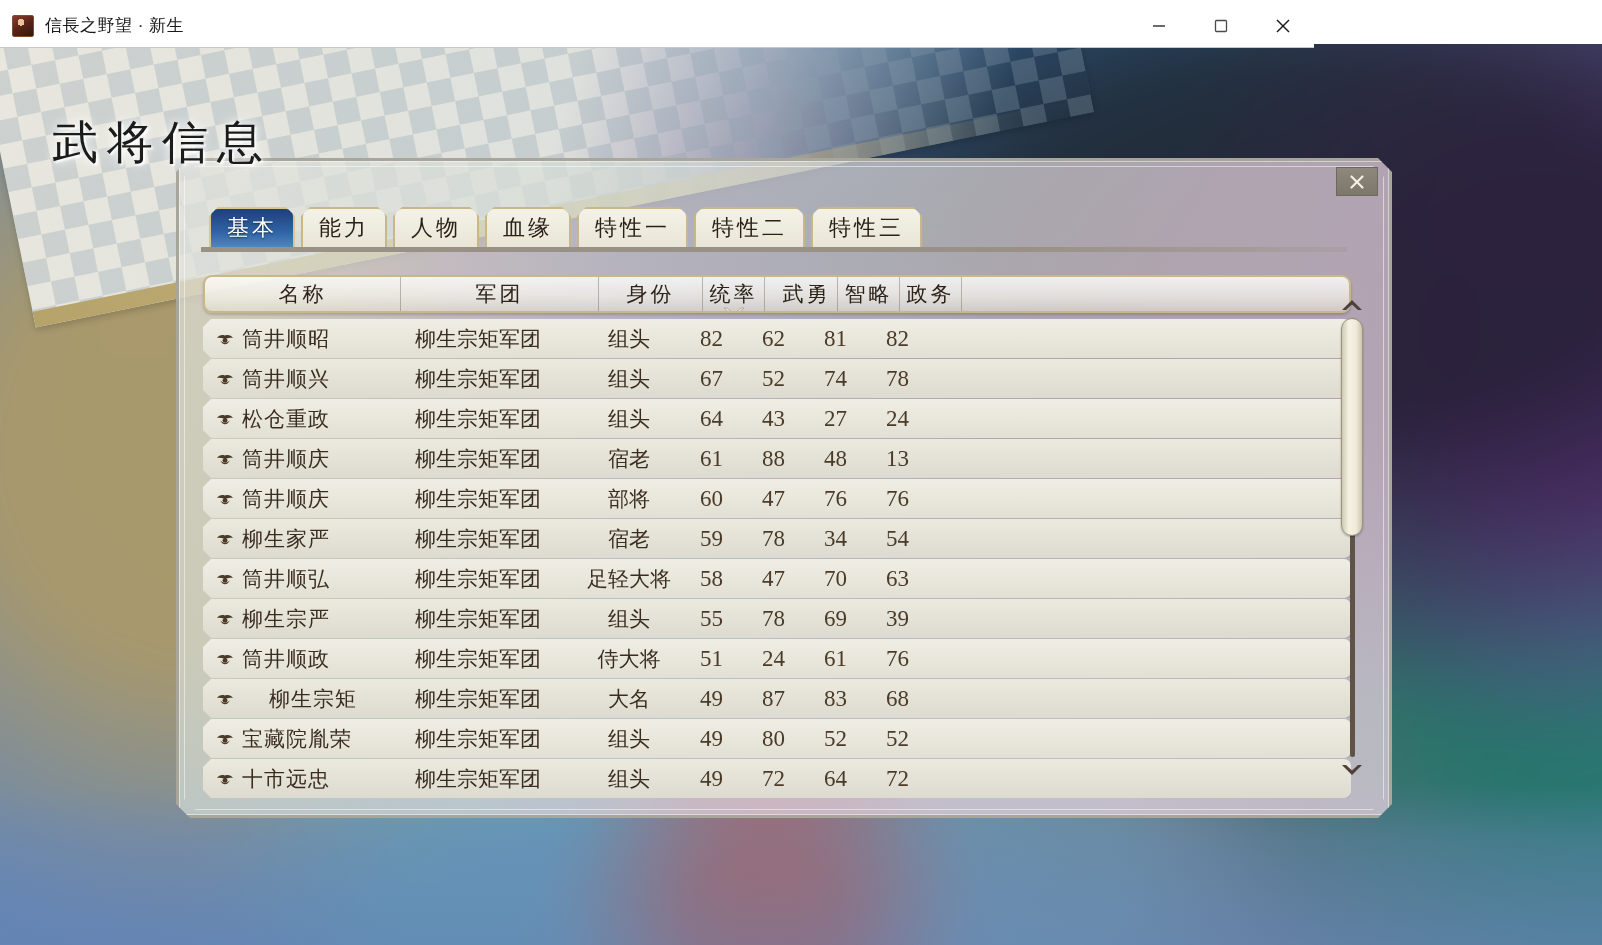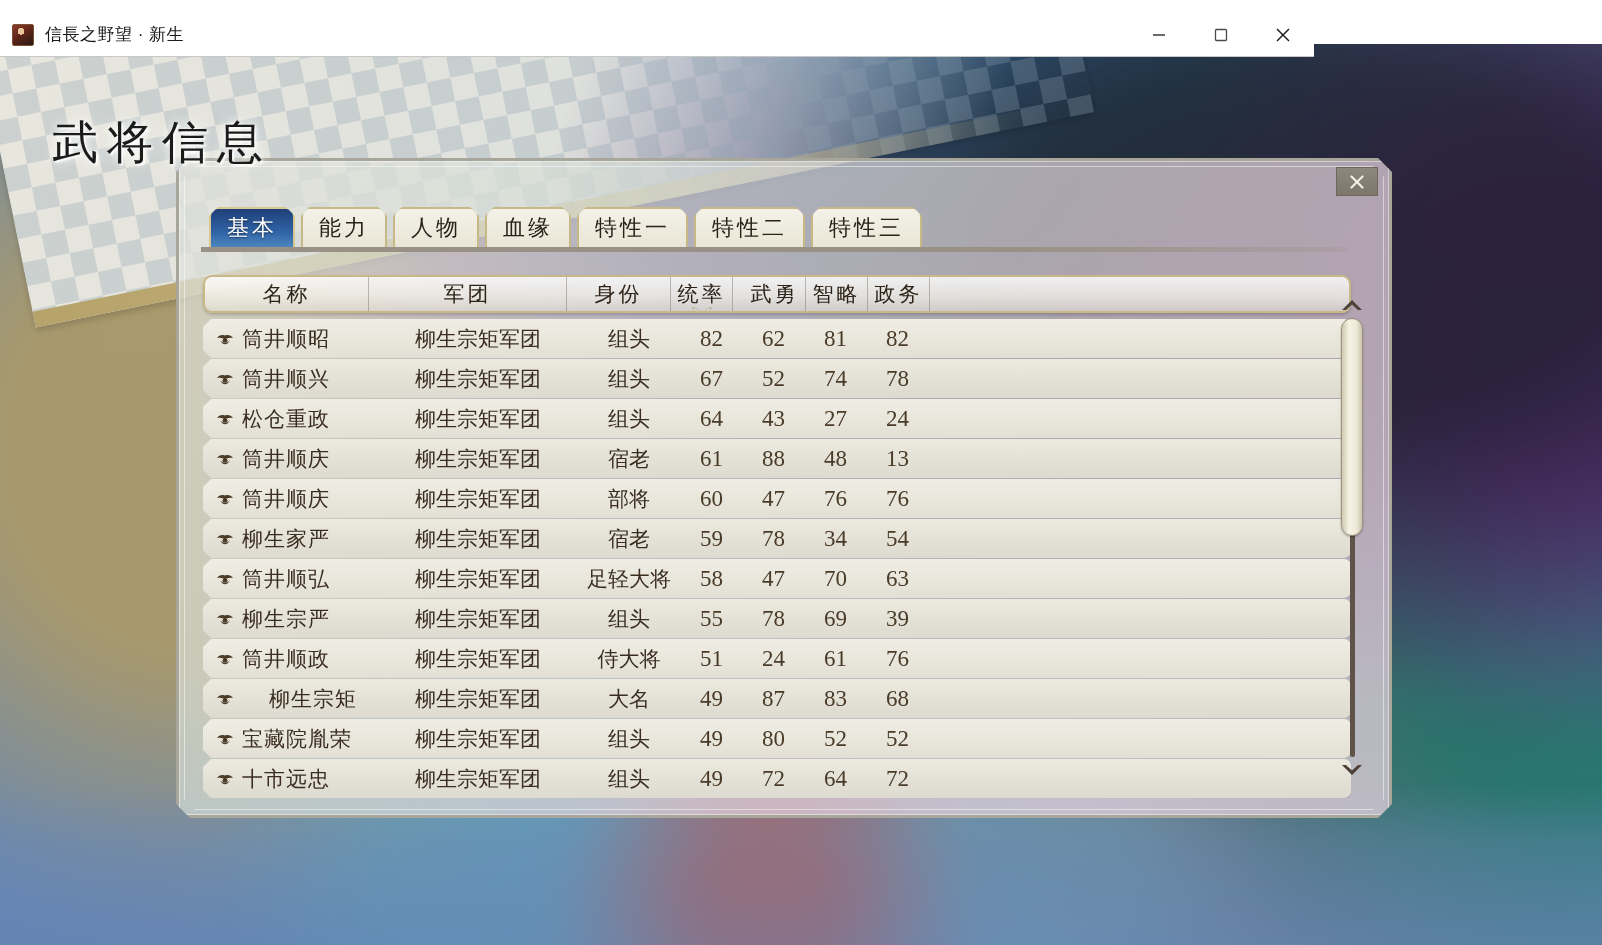--- a/index.html
+++ b/index.html
@@ -7,21 +7,21 @@
   html, body {
     width: 1602px;
     height: 945px;
     overflow: hidden;
     font-family: "Liberation Serif", "DejaVu Serif", serif;
   }
 
   
   #titlebar {
     position: absolute;
-    left: 0; top: 13px;
+    left: 0; top: 4px;
     width: 1314px; height: 44px;
     background: #ffffff;
     border-bottom: 1px solid #c8c8c8;
     display: flex;
     align-items: center;
     z-index: 50;
   }
   #app-icon {
     width: 22px; height: 22px;
     margin-left: 12px;
@@ -368,21 +368,21 @@
         <div class="tab">
           <span>特性二</span>
         </div>
         <div class="tab">
           <span>特性三</span>
         </div>
       </div>
     <div id="tabs-rule"></div>
 
     <div id="thead">
-        <div class="th" style="width: 164px;">
+        <div class="th" style="width: 196px;">
           <span>名称</span>
         </div>
         <div class="th" style="width: 198px;">
           <span>军团</span>
         </div>
         <div class="th" style="width: 104px;">
           <span>身份</span>
         </div>
         <div class="th" style="width: 62px;">
           <span>统率</span>

